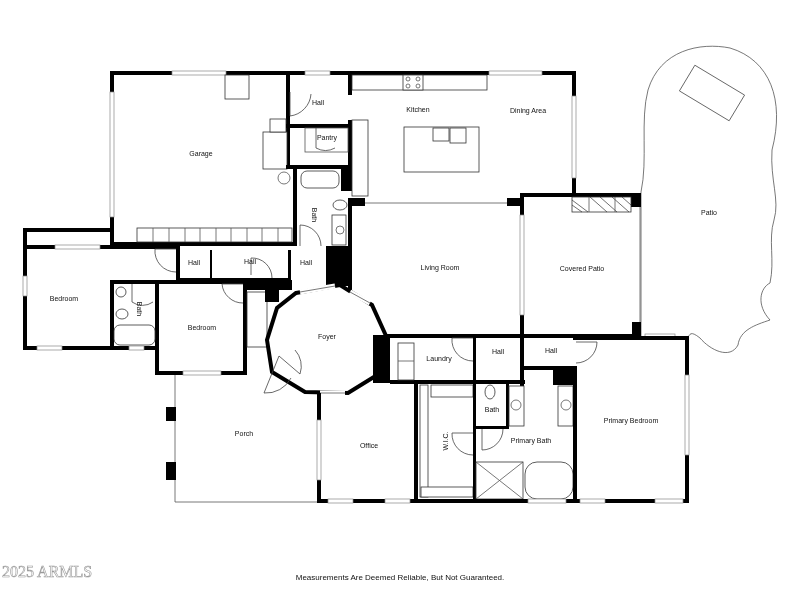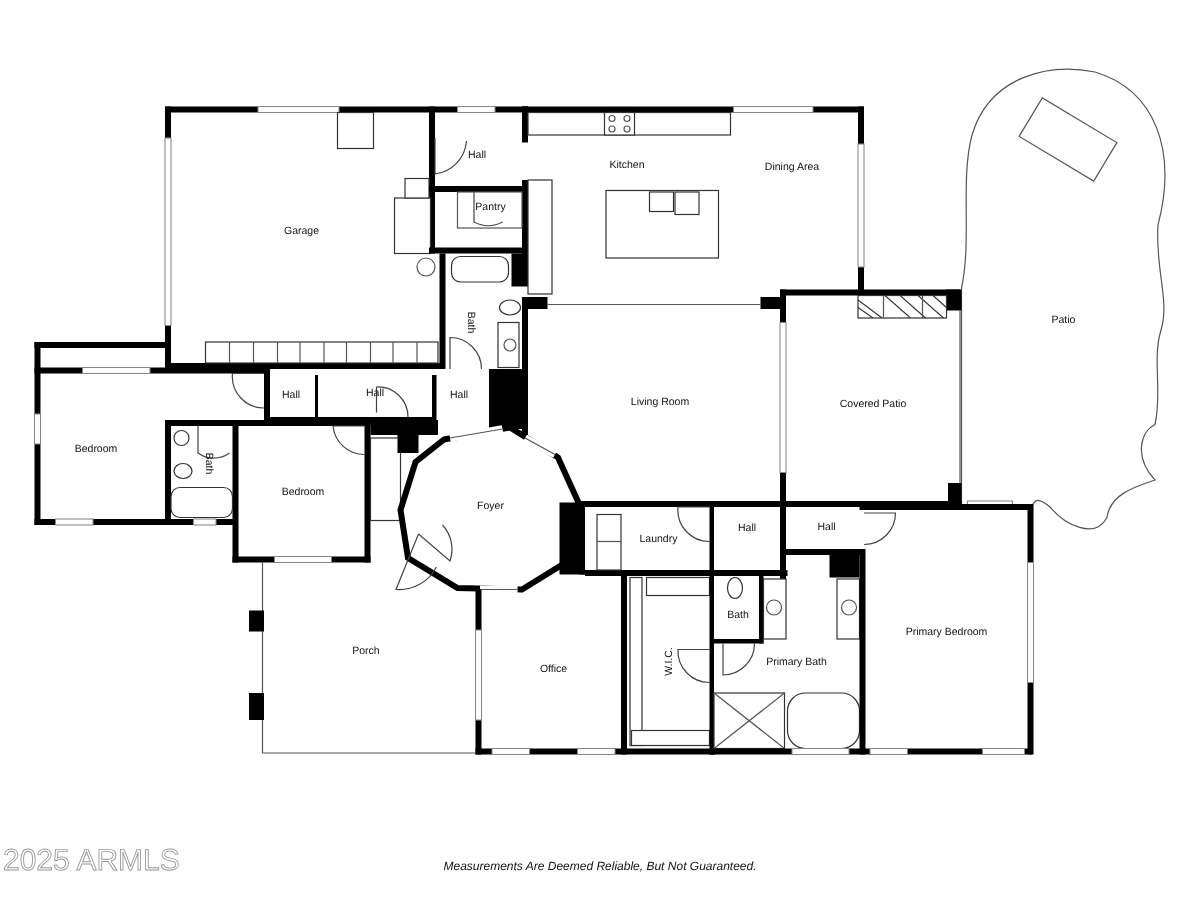--- a/index.html
+++ b/index.html
@@ -5,22 +5,22 @@
     html, body { margin: 0; padding: 0; background: #ffffff; }
     body { width: 800px; height: 600px; position: relative; overflow: hidden; font-family: "Liberation Sans", sans-serif; }
     #plan { position: absolute; left: 0; top: 0; width: 800px; height: 600px; }
     .wall { fill: #000; }
     .thin { fill: none; stroke: #555; stroke-width: 0.8; }
     .win { fill: #fff; stroke: #888; stroke-width: 0.7; }
     .door { fill: none; stroke: #444; stroke-width: 0.8; }
     .fix { fill: #fff; stroke: #333; stroke-width: 0.8; }
     .lbl { font-family: "Liberation Sans", sans-serif; font-size: 7px; fill: #111; text-anchor: middle; }
     .hatch { stroke: #333; stroke-width: 0.7; fill: none; }
-    .footer-note { position: absolute; left: 0; width: 800px; top: 573px; text-align: center; font-size: 8px; color: #111; font-family: "Liberation Sans", sans-serif; font-style: italic; }
-    .watermark { position: absolute; left: 2px; top: 563px; font-size: 20px; color: #fff; -webkit-text-stroke: 0.6px #999; letter-spacing: 0px; font-family: Liberation Sans, sans-serif; }
+    .footer-note { position: absolute; left: 0; width: 800px; top: 573px; text-align: center; font-size: 8px; color: #111; font-family: "Liberation Sans", sans-serif; }
+    .watermark { position: absolute; left: 2px; top: 563px; font-size: 16px; color: #fff; -webkit-text-stroke: 0.6px #999; letter-spacing: 0px; font-family: Liberation Serif, serif; }
   </style>
 </head>
 <body>
 
 <svg id="plan" viewBox="0 0 800 600" xmlns="http://www.w3.org/2000/svg">
 
   <path class="thin" d="M641,192 C648,160 640,120 648,90 C660,50 700,42 730,48 C770,60 785,100 772,150 C770,180 780,200 774,220 C768,240 775,260 770,283 C760,288 756,305 770,320 C755,325 740,330 738,345 C730,360 710,350 700,338 C690,330 690,335 688,337 L641,337 Z"></path>
   <rect class="thin" x="683" y="78" width="58" height="30" transform="rotate(31 712 93)"></rect>
 
   <rect class="wall" x="110" y="71" width="4" height="175"></rect>

